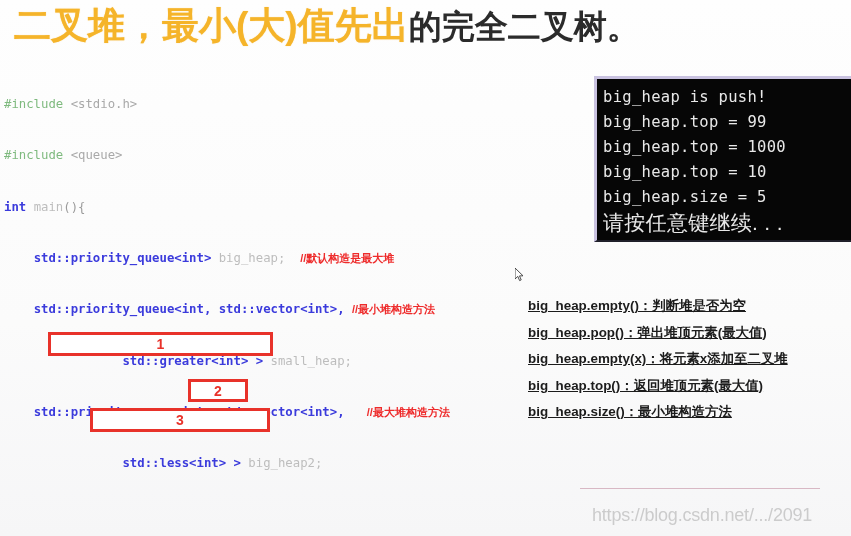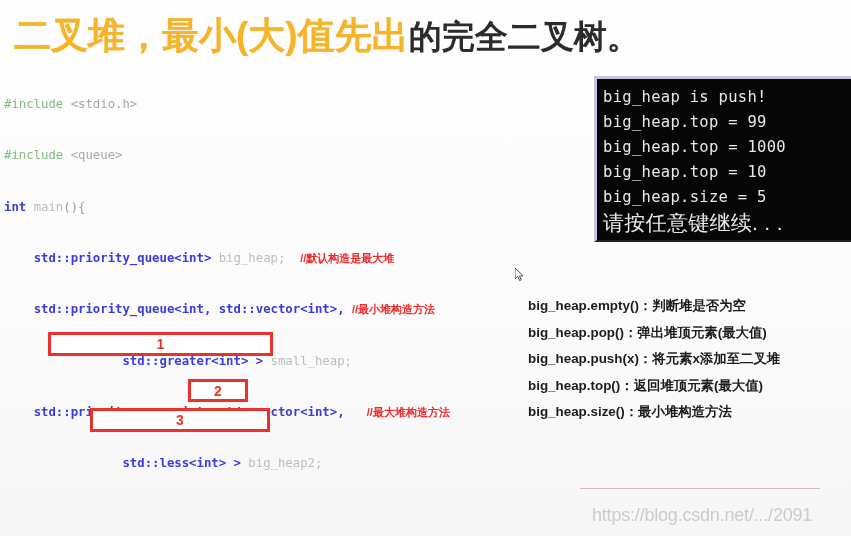--- a/index.html
+++ b/index.html
@@ -26,21 +26,21 @@
   
   #title {
     position: absolute;
     left: 14px;
     top: 4px;
     width: 820px;
     height: 50px;
     white-space: nowrap;
     font-size: 37px;
     font-weight: bold;
-    line-height: 64px;
+    line-height: 44px;
     letter-spacing: 0px;
   }
   #title .gold {
     color: #f5b42a;
     text-shadow: 0 0 1px rgba(245,180,42,0.6);
   }
   #title .dark {
     color: #2b2b2b;
     font-size: 33px;
   }
@@ -114,20 +114,21 @@
   
   #apilist {
     position: absolute;
     left: 528px;
     top: 293px;
     width: 320px;
     font-size: 13.4px;
     font-weight: bold;
     color: #1c1c1c;
     line-height: 26.5px;
+    text-decoration: underline;
   }
   #apilist .row { display: block; white-space: nowrap; }
 
   
   #cursor {
     position: absolute;
     left: 515px;
     top: 268px;
     width: 10px;
     height: 14px;
@@ -249,21 +250,21 @@
     <span class="cl cn">请按任意键继续. . .</span>
   </div>
 
   <svg id="cursor" viewBox="0 0 10 14">
     <polygon points="0,0 0,11 2.8,8.4 4.6,12.6 6.2,11.9 4.5,7.9 8,7.8" fill="#ffffff" stroke="#3a3a3a" stroke-width="0.9"></polygon>
   </svg>
 
   <div id="apilist">
     <span class="row">big_heap.empty()：判断堆是否为空</span>
     <span class="row">big_heap.pop()：弹出堆顶元素(最大值)</span>
-    <span class="row">big_heap.push(x)：将元素x添加至二叉堆</span>
+    <span class="row">big_heap.empty(x)：将元素x添加至二叉堆</span>
     <span class="row">big_heap.top()：返回堆顶元素(最大值)</span>
     <span class="row">big_heap.size()：最小堆构造方法</span>
   </div>
 
   <div id="divider"></div>
   <div id="watermark">https://blog.csdn.net/.../2091</div>
 
 </div>
 
 </body></html>

